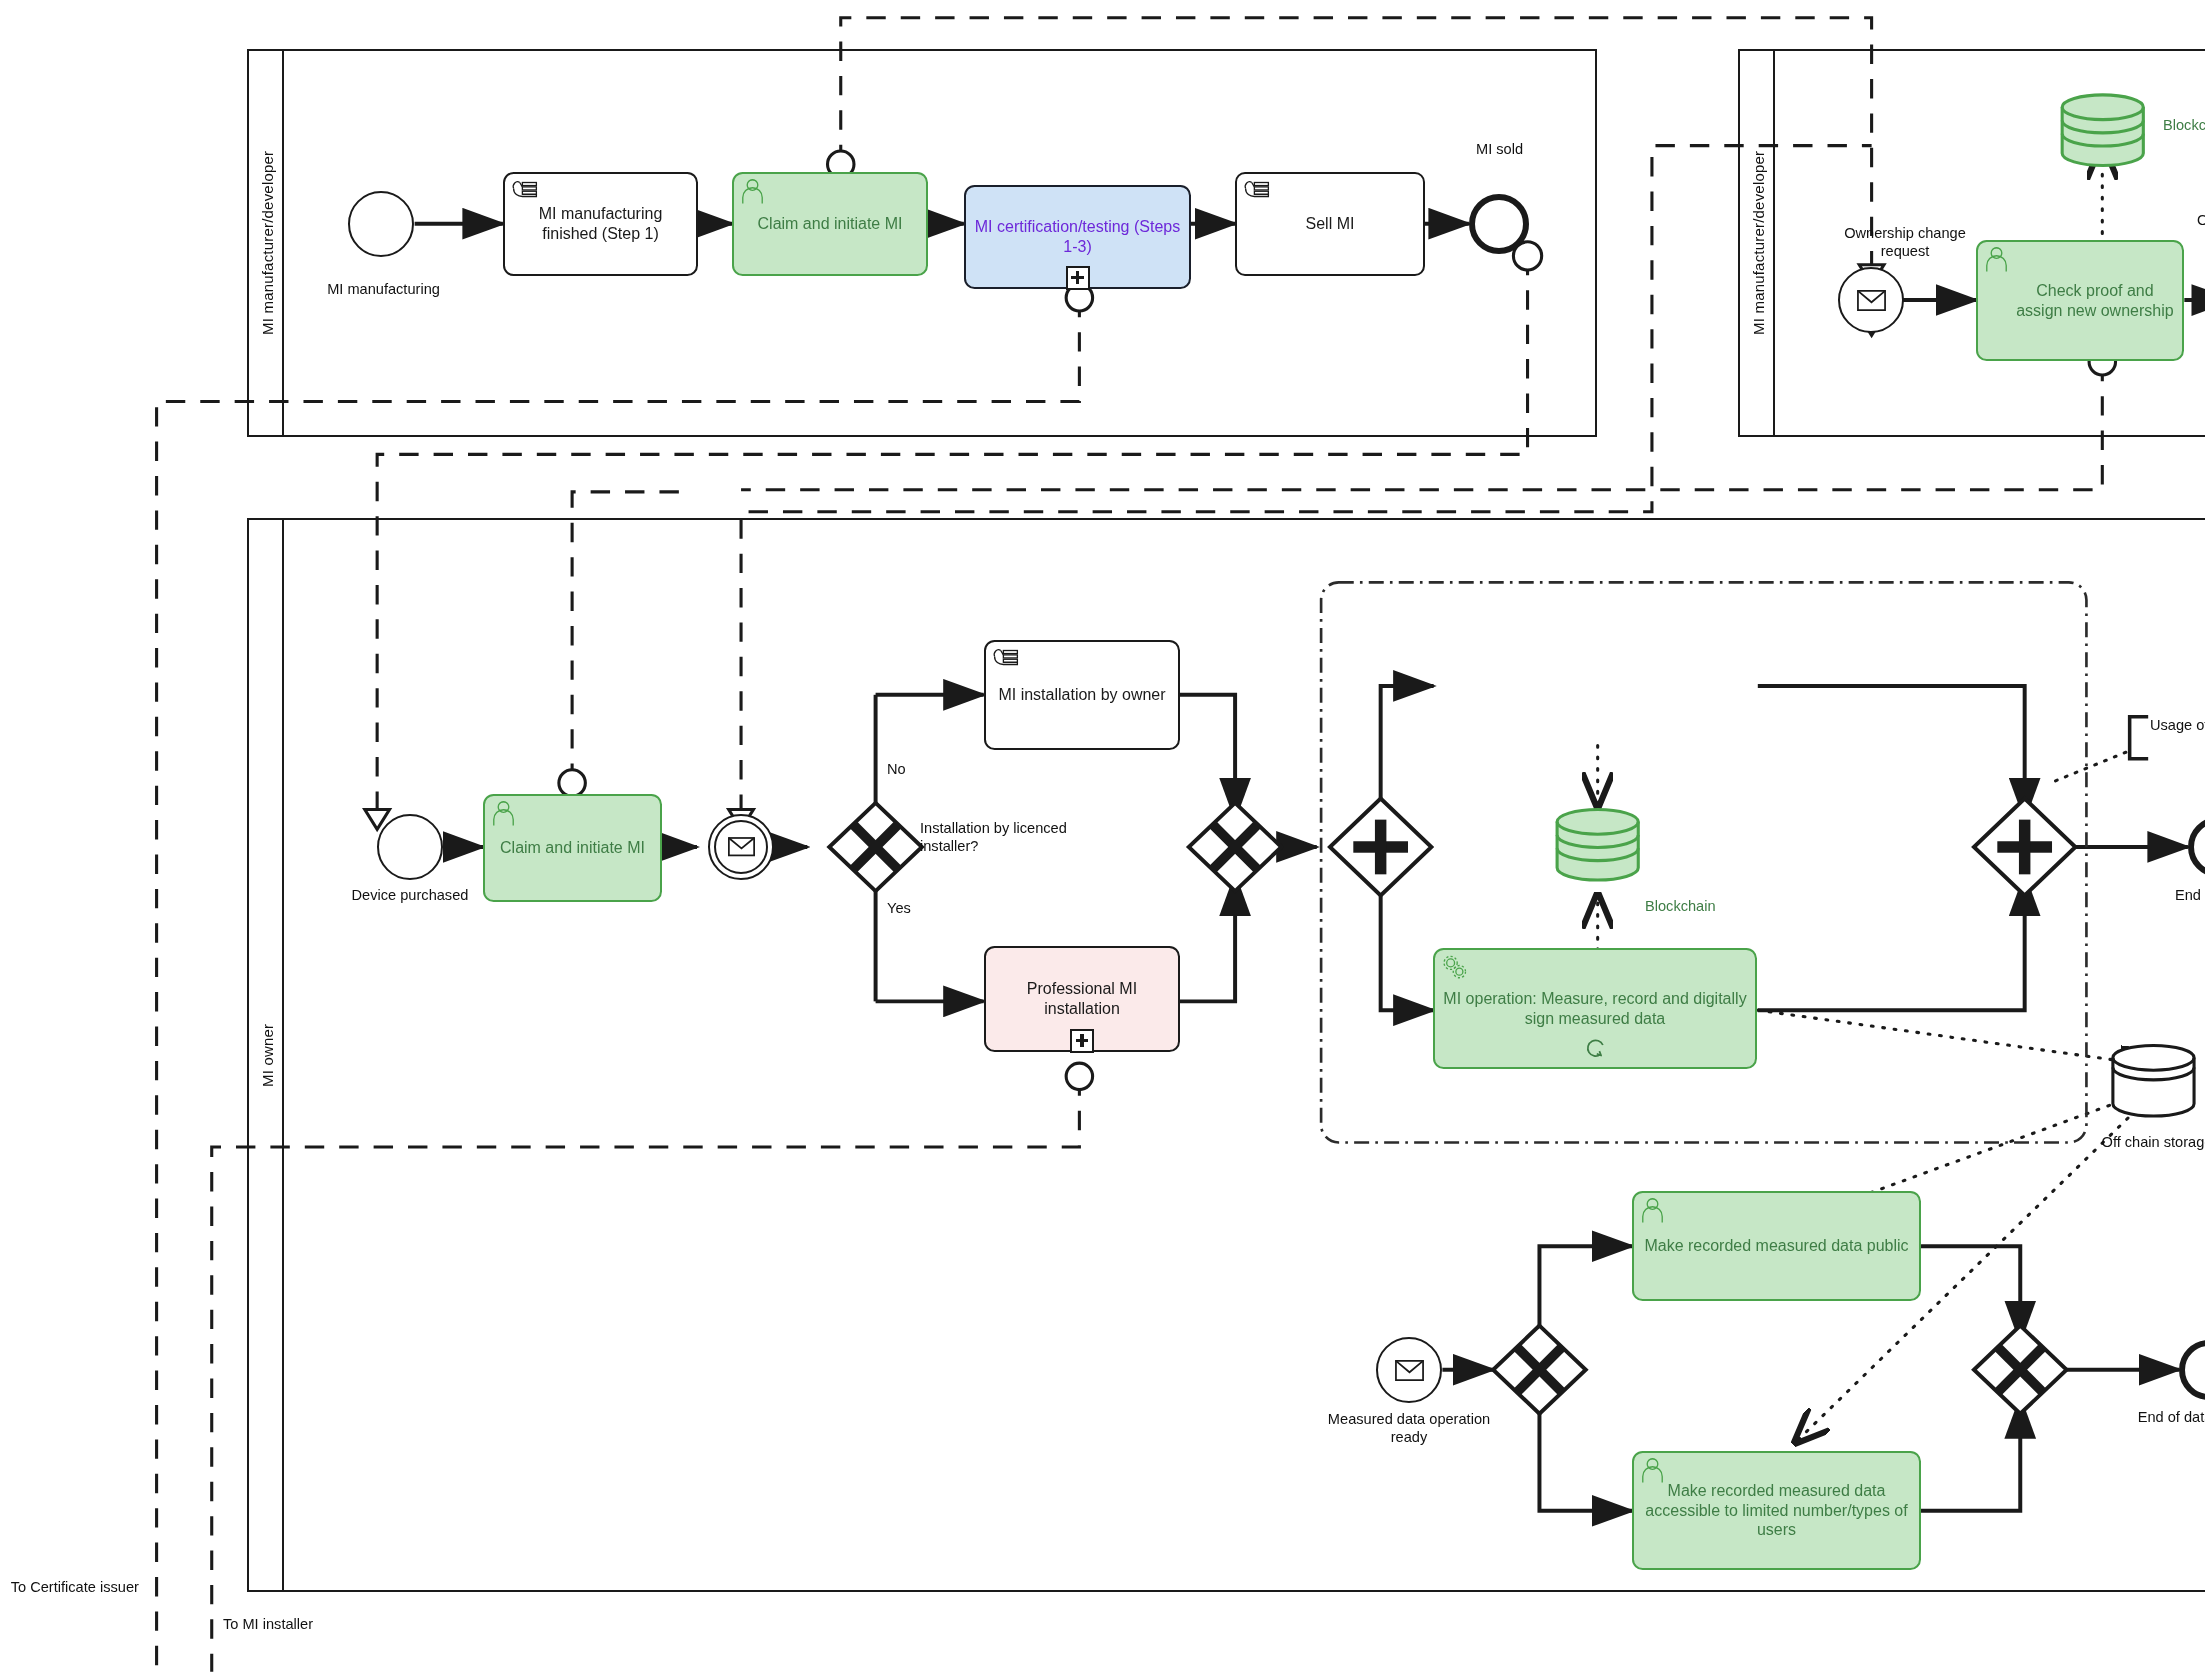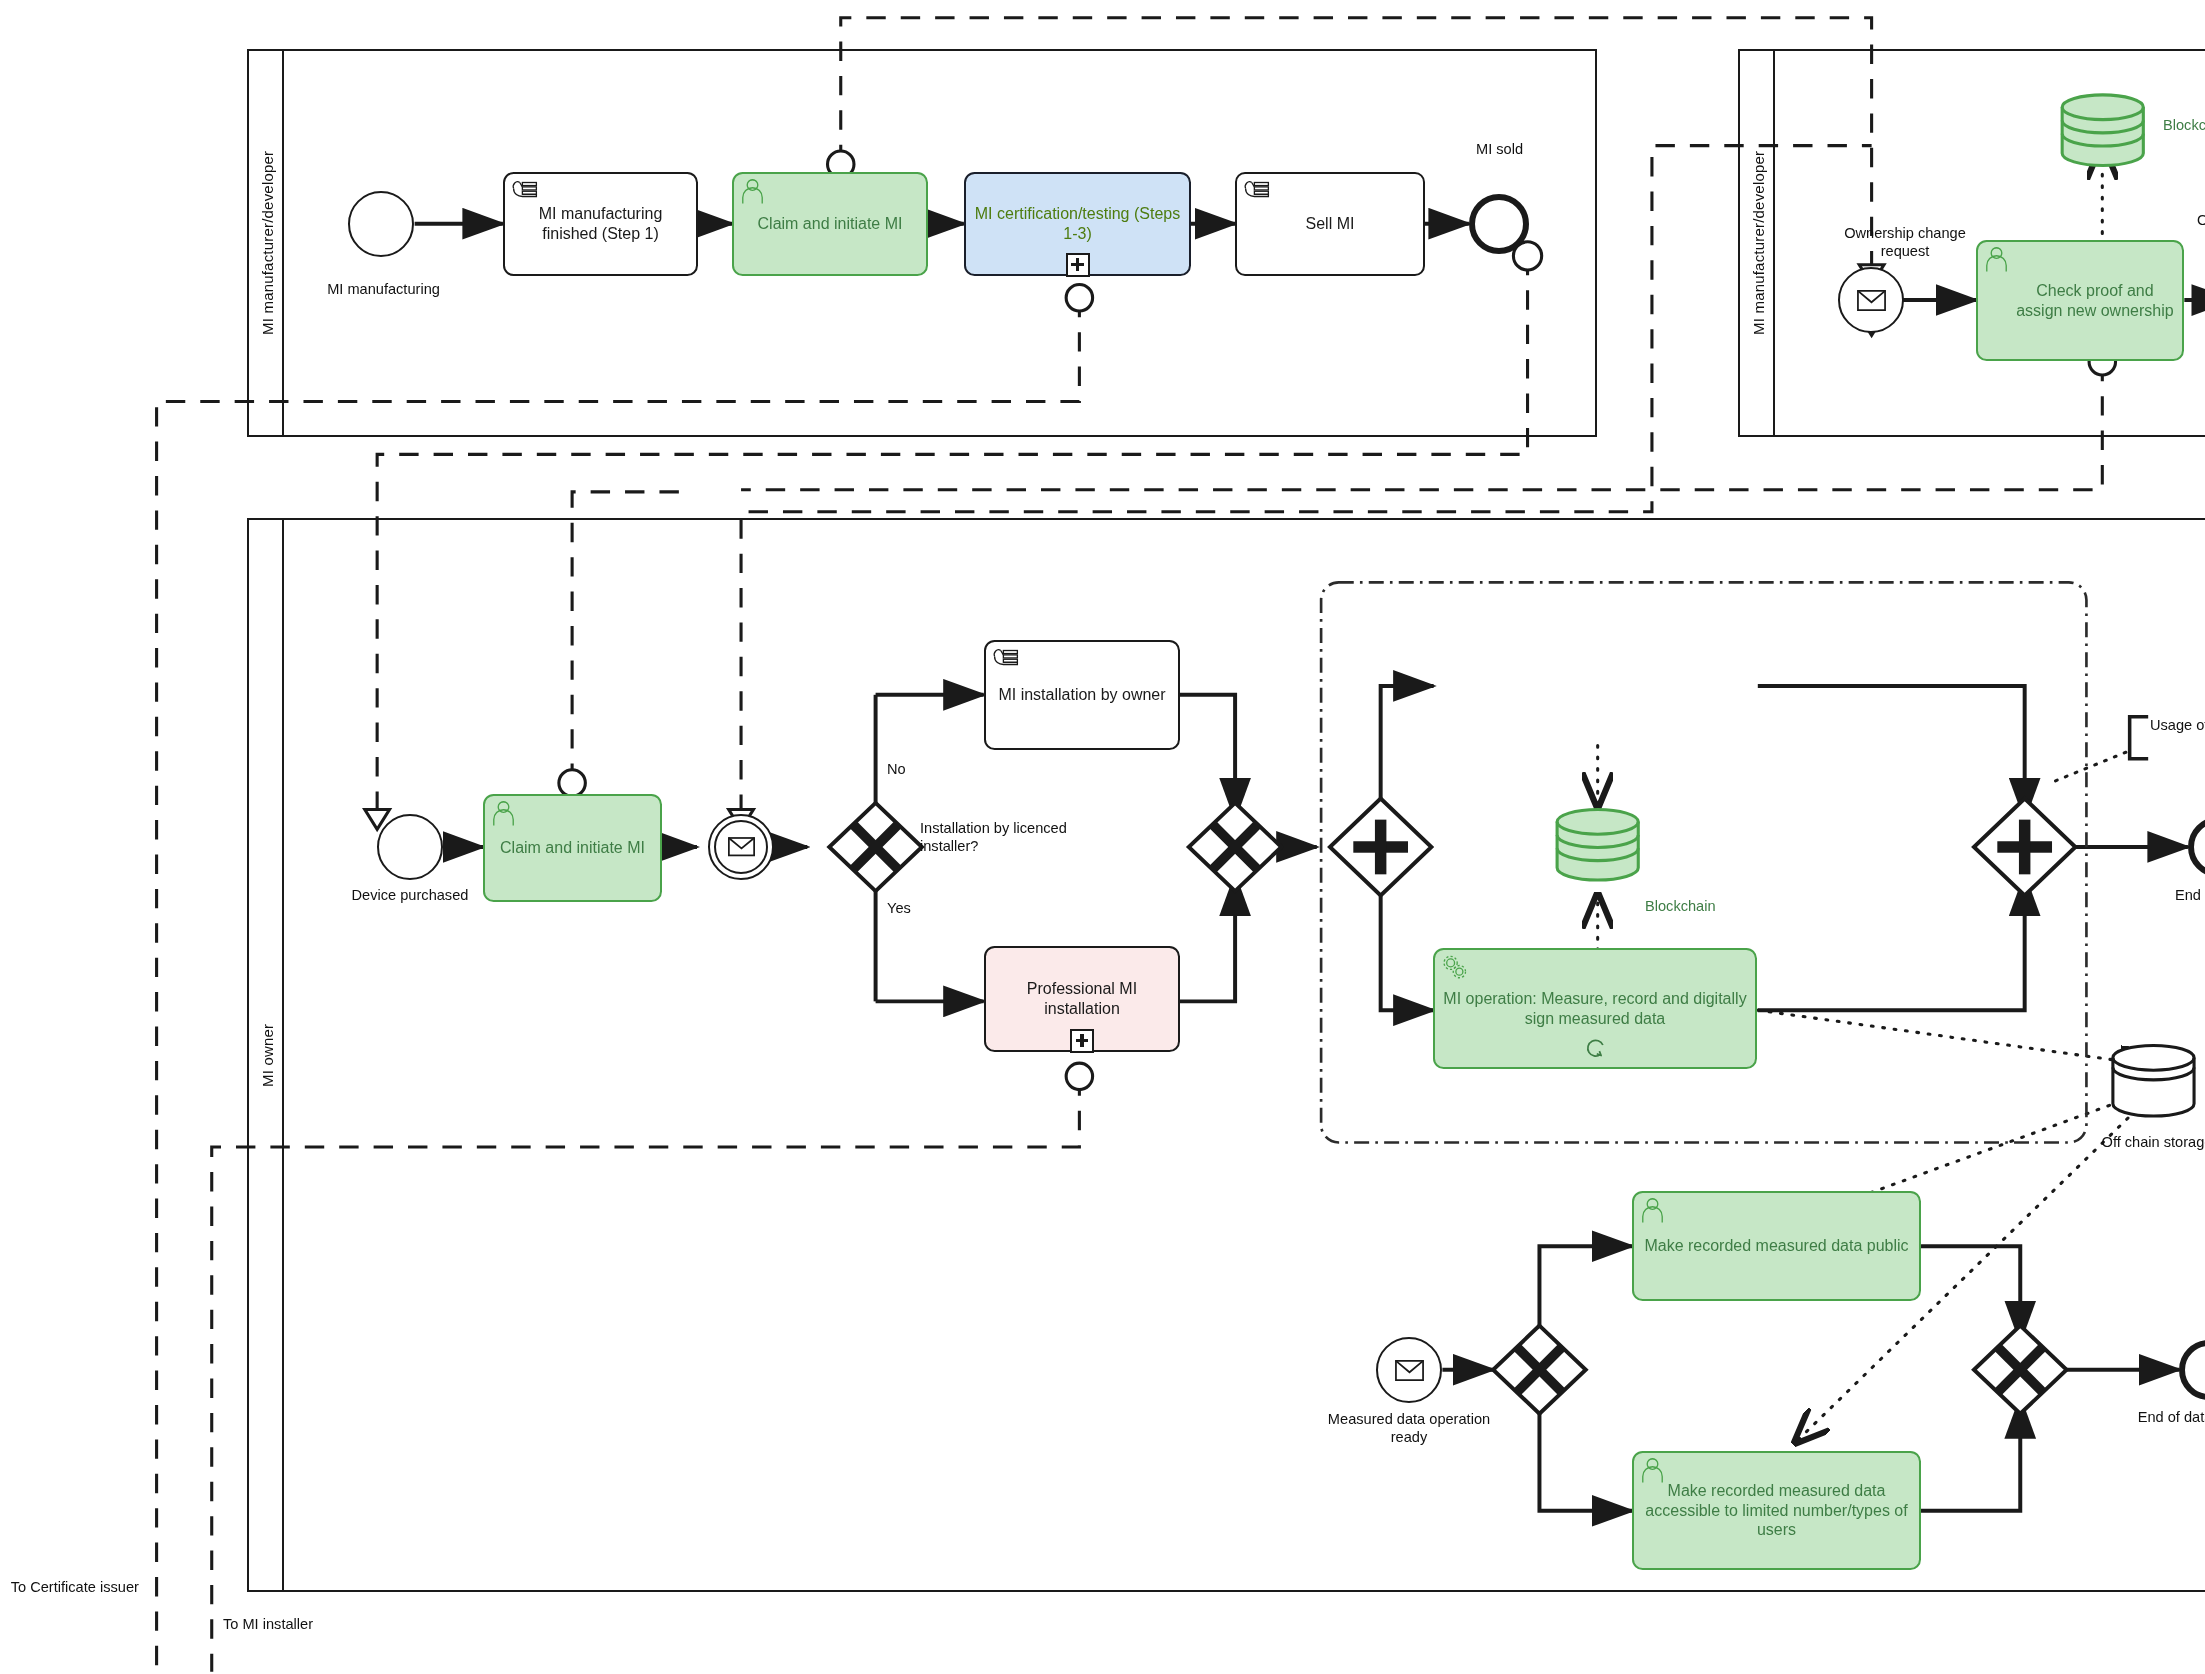--- a/index.html
+++ b/index.html
@@ -16,21 +16,21 @@
   .lane-sep{position:absolute;background:#1a1a1a;width:2.2px;top:0;bottom:0;}
   .pool-label{position:absolute;writing-mode:vertical-rl;transform:rotate(180deg);
       display:flex;align-items:center;justify-content:center;
       font-size:15px;color:#111;letter-spacing:0.2px;white-space:nowrap;}
 
   
   .task{border-radius:10.6px;border:2.6px solid #1a1a1a;background:#fff;
         display:flex;align-items:center;justify-content:center;text-align:center;
         font-size:16px;line-height:1.22;color:#1a1a1a;padding:2.6px 6.2px;}
   .task.green{background:#c6e7c6;border-color:#4aa34a;color:#3e7d45;}
-  .task.blue{background:#cfe2f6;border-color:#1a1f2b;color:#4d7c0f;}
+  .task.blue{background:#cfe2f6;border-color:#1a1f2b;color:#6d28d9;margin-top:13px;}
   .task.pink{background:#fbeaea;border-color:#1a1a1a;color:#1a1a1a;}
   .task .txt{display:block;width:100%;}
 
   
   .mk{position:absolute;}
   .mk.tl{left:6.2px;top:4.4px;}
   .mk.bc{left:50%;transform:translateX(-50%);bottom:3.5px;}
   .plus-marker{width:20px;height:20px;border:2.2px solid #1a1a1a;background:#fff;
       position:absolute;left:50%;transform:translateX(-50%);bottom:-2.6px;
       display:flex;align-items:center;justify-content:center;}

